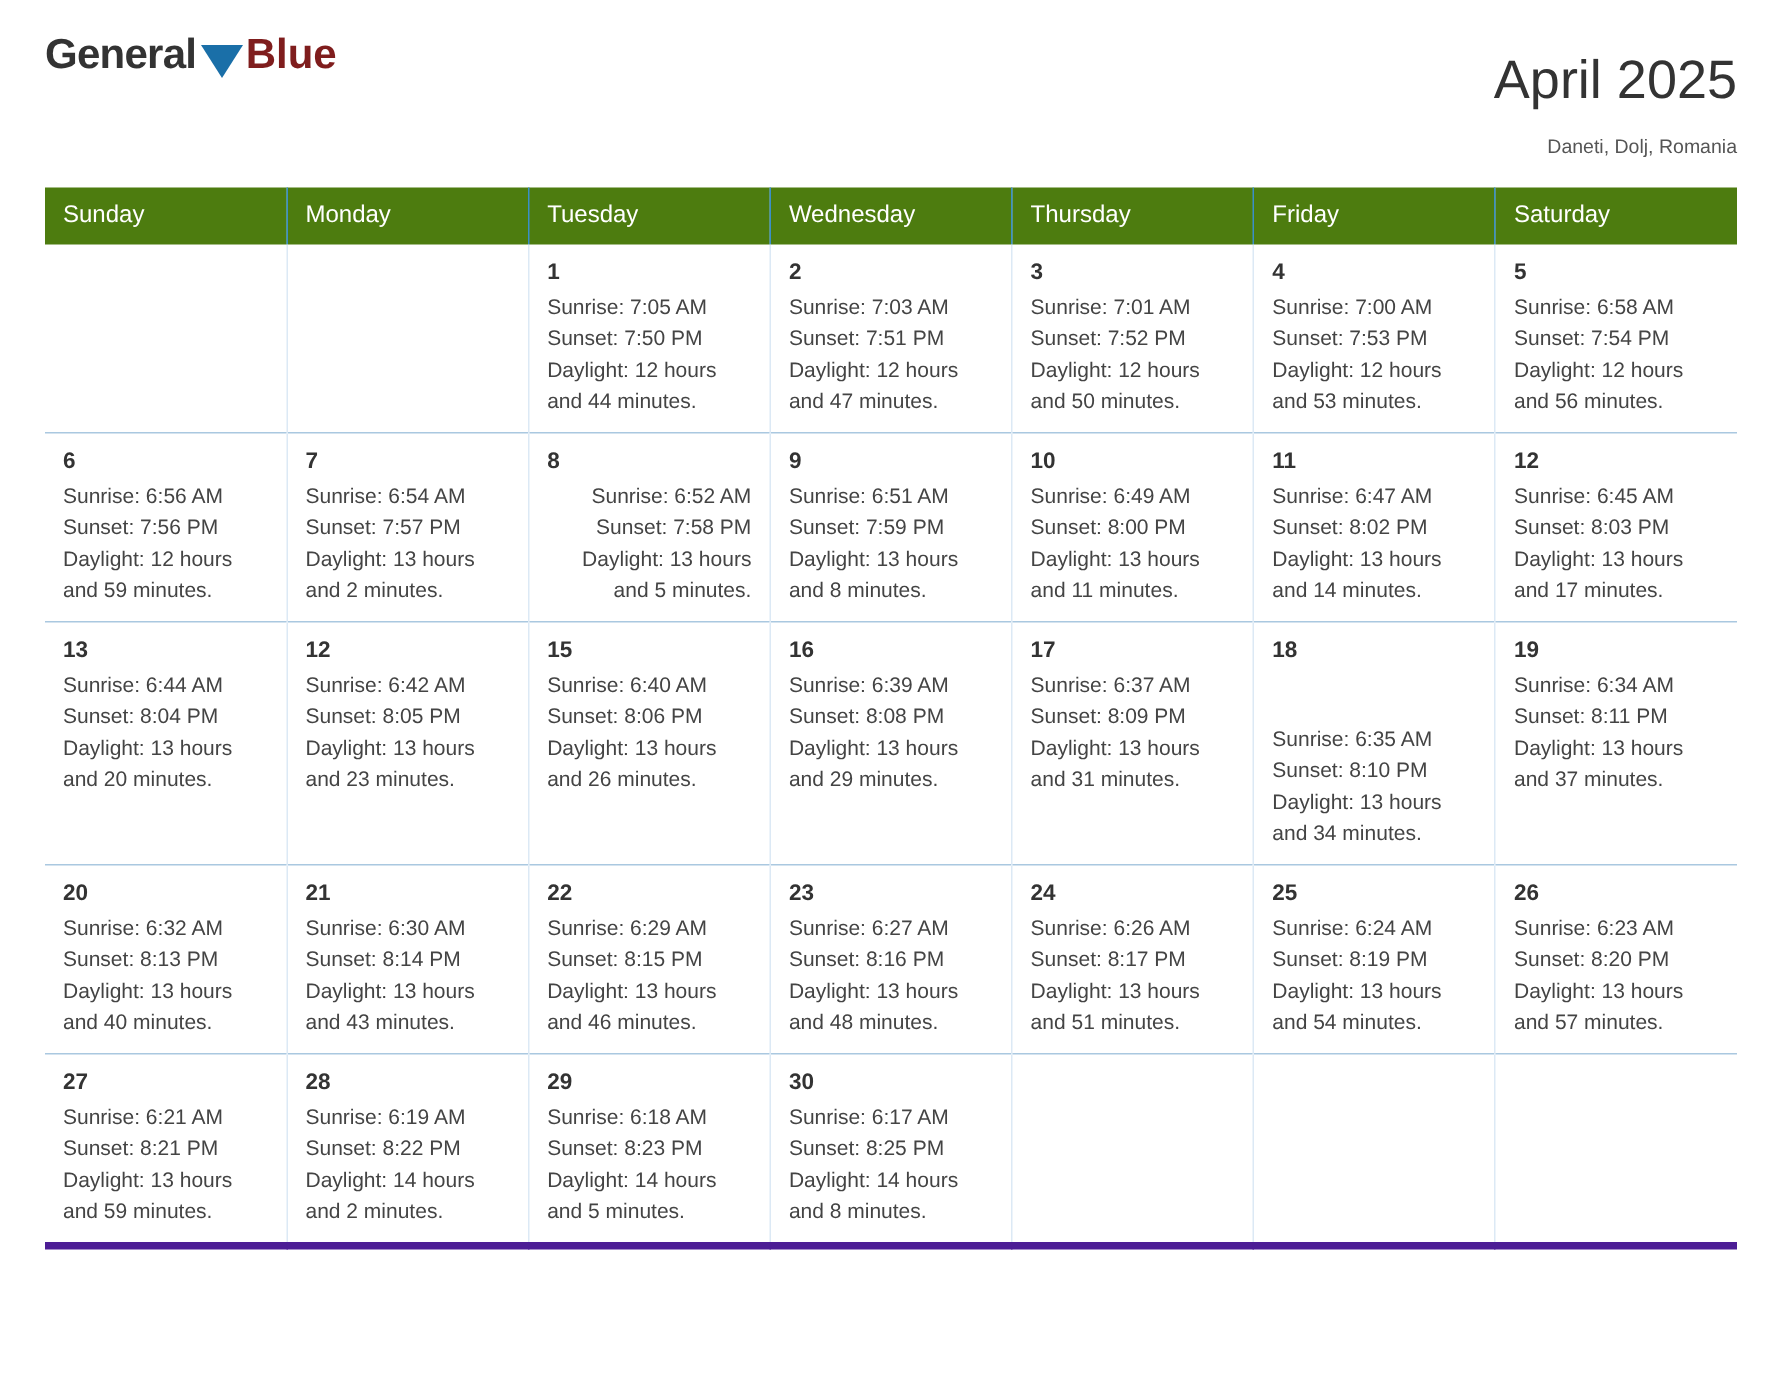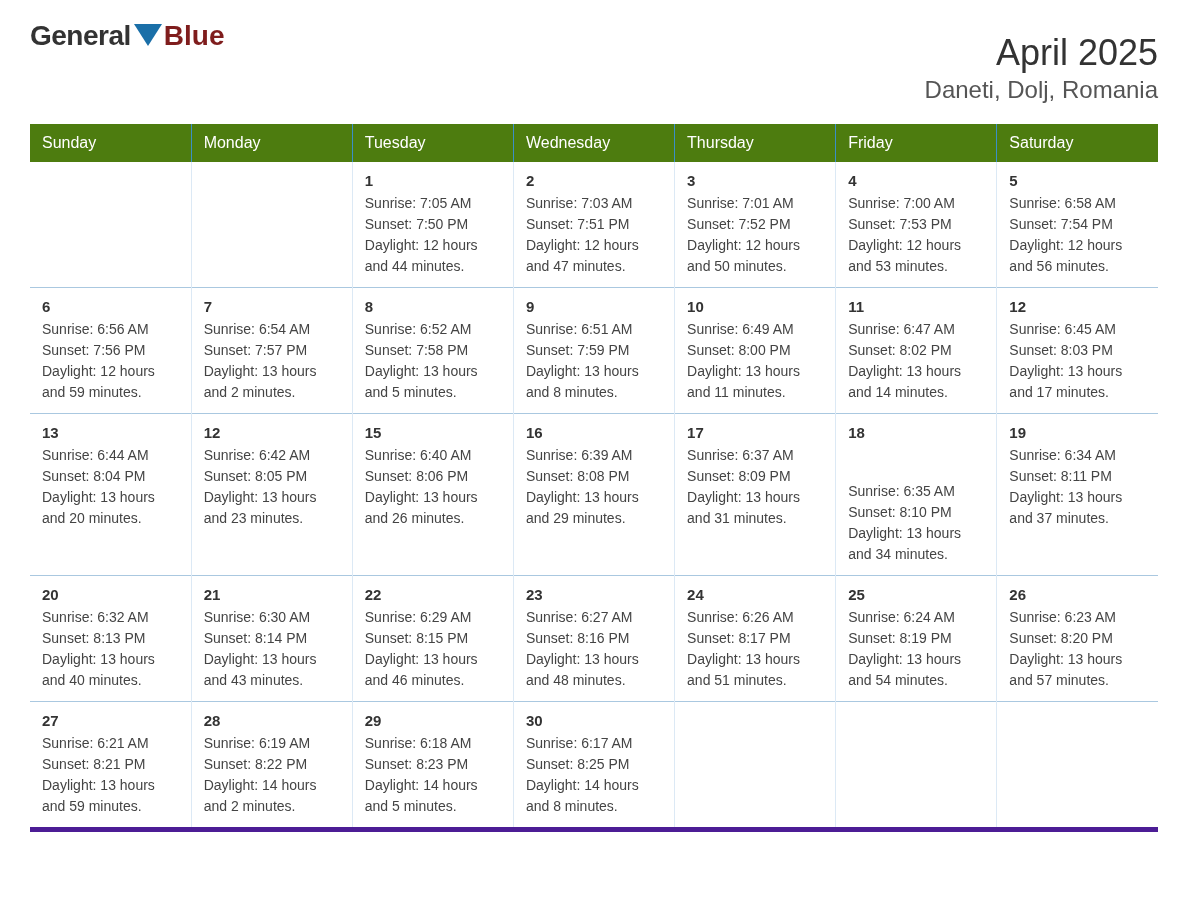--- a/index.html
+++ b/index.html
@@ -16,21 +16,21 @@
       align-items: flex-start;
       margin-bottom: 20px;
     }
     .logo {
       display: flex;
       flex-direction: column;
       align-items: flex-start;
     }
     .logo-top {
       display: flex;
-      align-items: flex-start;
+      align-items: flex-end;
     }
     .logo-general {
       font-size: 28px;
       font-weight: bold;
       color: #333;
       letter-spacing: -0.5px;
     }
     .logo-arrow {
       width: 0;
       height: 0;
@@ -49,23 +49,23 @@
     .title-section {
       text-align: right;
     }
     .month-title {
       font-size: 36px;
       font-weight: normal;
       color: #333;
       margin-top: 12px;
     }
     .location {
-      font-size: 24px;
+      font-size: 13px;
       color: #555;
-      margin-top: 2px;
+      margin-top: 16px;
     }
     table {
       width: 100%;
       border-collapse: collapse;
     }
     thead tr {
       background-color: #4d7c0f;
     }
     thead th {
       color: #fff;
@@ -188,21 +188,21 @@
         </td>
         <td>
           <span class="day-number">7</span>
           <div class="day-info" style="white-space: pre-line;">Sunrise: 6:54 AM
 Sunset: 7:57 PM
 Daylight: 13 hours
 and 2 minutes.</div>
         </td>
         <td>
           <span class="day-number">8</span>
-          <div class="day-info" style="white-space: pre-line;">Sunrise: 6:52 AM
+          <div class="day-info" style="white-space: pre-line; text-align: right;">Sunrise: 6:52 AM
 Sunset: 7:58 PM
 Daylight: 13 hours
 and 5 minutes.</div>
         </td>
         <td>
           <span class="day-number">9</span>
           <div class="day-info" style="white-space: pre-line;">Sunrise: 6:51 AM
 Sunset: 7:59 PM
 Daylight: 13 hours
 and 8 minutes.</div>

